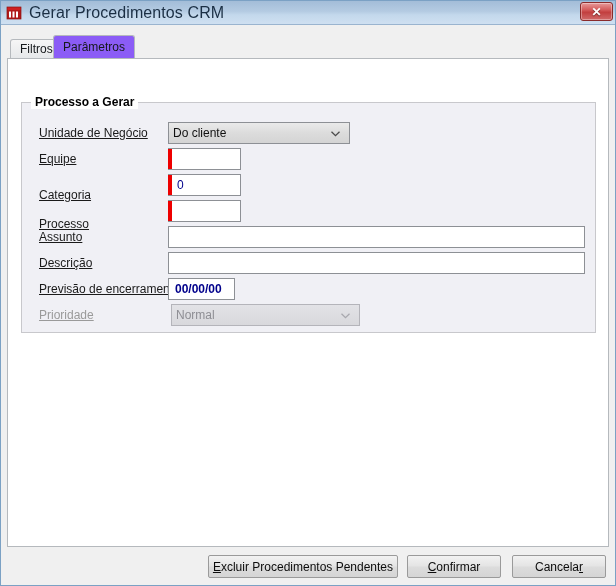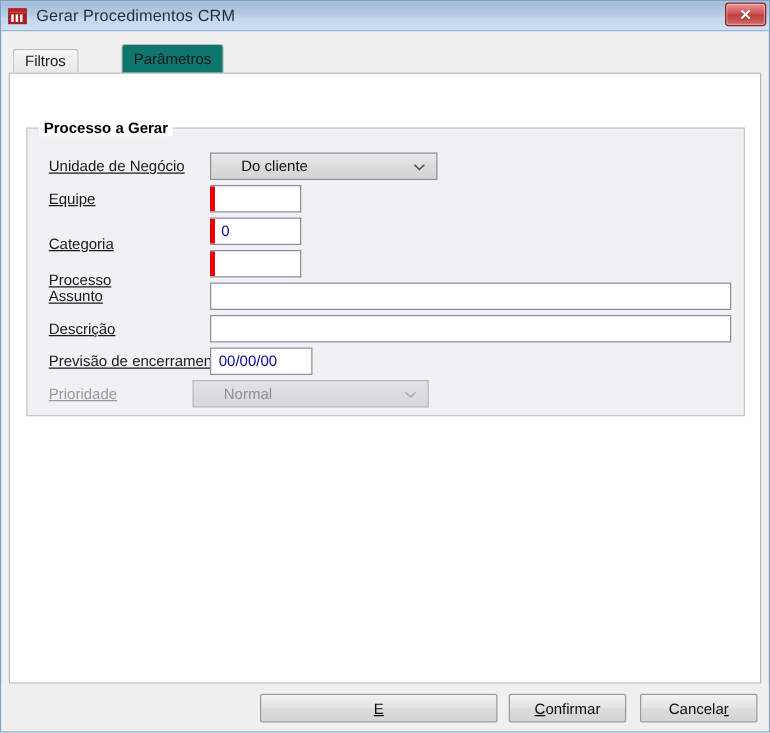--- a/index.html
+++ b/index.html
@@ -42,21 +42,21 @@
   }
   .app-icon {
     width: 16px; height: 16px;
     margin-left: 5px;
     position: relative;
     flex: 0 0 16px;
   }
   .app-icon svg { display: block; }
   .title-text {
     margin-left: 7px;
-    font-size: 13px;
+    font-size: 16px;
     color: #1b2f44;
     letter-spacing: 0.1px;
     white-space: nowrap;
   }
   .close-btn {
     position: absolute;
     right: 2px; top: 1px;
     width: 33px; height: 19px;
     border-radius: 3px;
     background: linear-gradient(to bottom, #e79a9a 0%, #d45b5b 40%, #c23f3f 55%, #d06a6a 100%);
@@ -99,24 +99,23 @@
     display: flex;
     align-items: center;
     box-sizing: border-box;
     white-space: nowrap;
   }
   .tab.inactive { left: 9px; bottom: 0; height: 19px; background: linear-gradient(to bottom,#f6f6f6 0%, #e6e8ea 100%); }
   .tab.active {
     left: 52px;
     bottom: 0;
     height: 23px;
-    background: #0f766e;
+    background: #8b5cf6;
     border-color: #b5b9bd;
     z-index: 3;
-    margin-left: 44px;
   }
 
   
   .tabpage {
     flex: 1 1 auto;
     margin: 0 6px 0 6px;
     background: #ffffff;
     border: 1px solid #b5b9bd;
     position: relative;
     box-sizing: border-box;
@@ -181,21 +180,21 @@
   .combo {
     position: absolute;
     box-sizing: border-box;
     height: 22px;
     background: linear-gradient(to bottom, #eaeaea 0%, #dcdcdc 50%, #d4d4d4 100%);
     border: 1px solid #8d9095;
     display: flex;
     align-items: center;
     font-size: 12px;
     color: #111111;
-    padding-left: 24px;
+    padding-left: 4px;
     white-space: nowrap;
   }
   .combo.disabled {
     background: linear-gradient(to bottom, #e2e2e6 0%, #d8d8dc 100%);
     border-color: #b4b4ba;
     color: #8e8e94;
   }
   .combo .arrow {
     margin-left: auto;
     margin-right: 8px;
@@ -295,40 +294,41 @@
       <div class="field" style="left:146px; top:123px; width:417px;">
         <span class="val"></span>
       </div>
 
       <div class="lbl" style="top:149px;">Descrição</div>
       <div class="field" style="left:146px; top:149px; width:417px;">
         <span class="val"></span>
       </div>
 
       <div class="lbl" style="top:175px;">Previsão de encerramento</div>
-      <div class="field" style="left:146px; top:175px; width:82px;">
+      <div class="field" style="left:146px; top:175px; width:67px;font-weight:bold;">
         <span class="val">00/00/00</span>
       </div>
 
       <div class="lbl disabled" style="top:201px;">Prioridade</div>
-      <div class="combo disabled" style="left:132px; top:201px; width:189px;">
+      <div class="combo disabled" style="left:149px; top:201px; width:189px;">
         <span>Normal</span>
         <span class="arrow">
           <svg width="11" height="11" viewBox="0 0 11 11">
               <path d="M1.5 3.8 L5.5 7.6 L9.5 3.8" fill="none" stroke="#a8a8ae" stroke-width="1.3"></path>
             </svg>
         </span>
       </div>
 
     </div>
   </div>
 
   <div class="footer">
     <div class="btn" style="left:207px; top:8px; width:190px;">
       <span class="u">E</span>
+        <span>xcluir Procedimentos Pendentes</span>
     </div>
     <div class="btn" style="left:406px; top:8px; width:94px;">
       <span class="u">C</span>
         <span>onfirmar</span>
     </div>
     <div class="btn" style="left:511px; top:8px; width:94px;">
       <span>Cancela</span>
         <span class="u">r</span>
     </div>
   </div>

